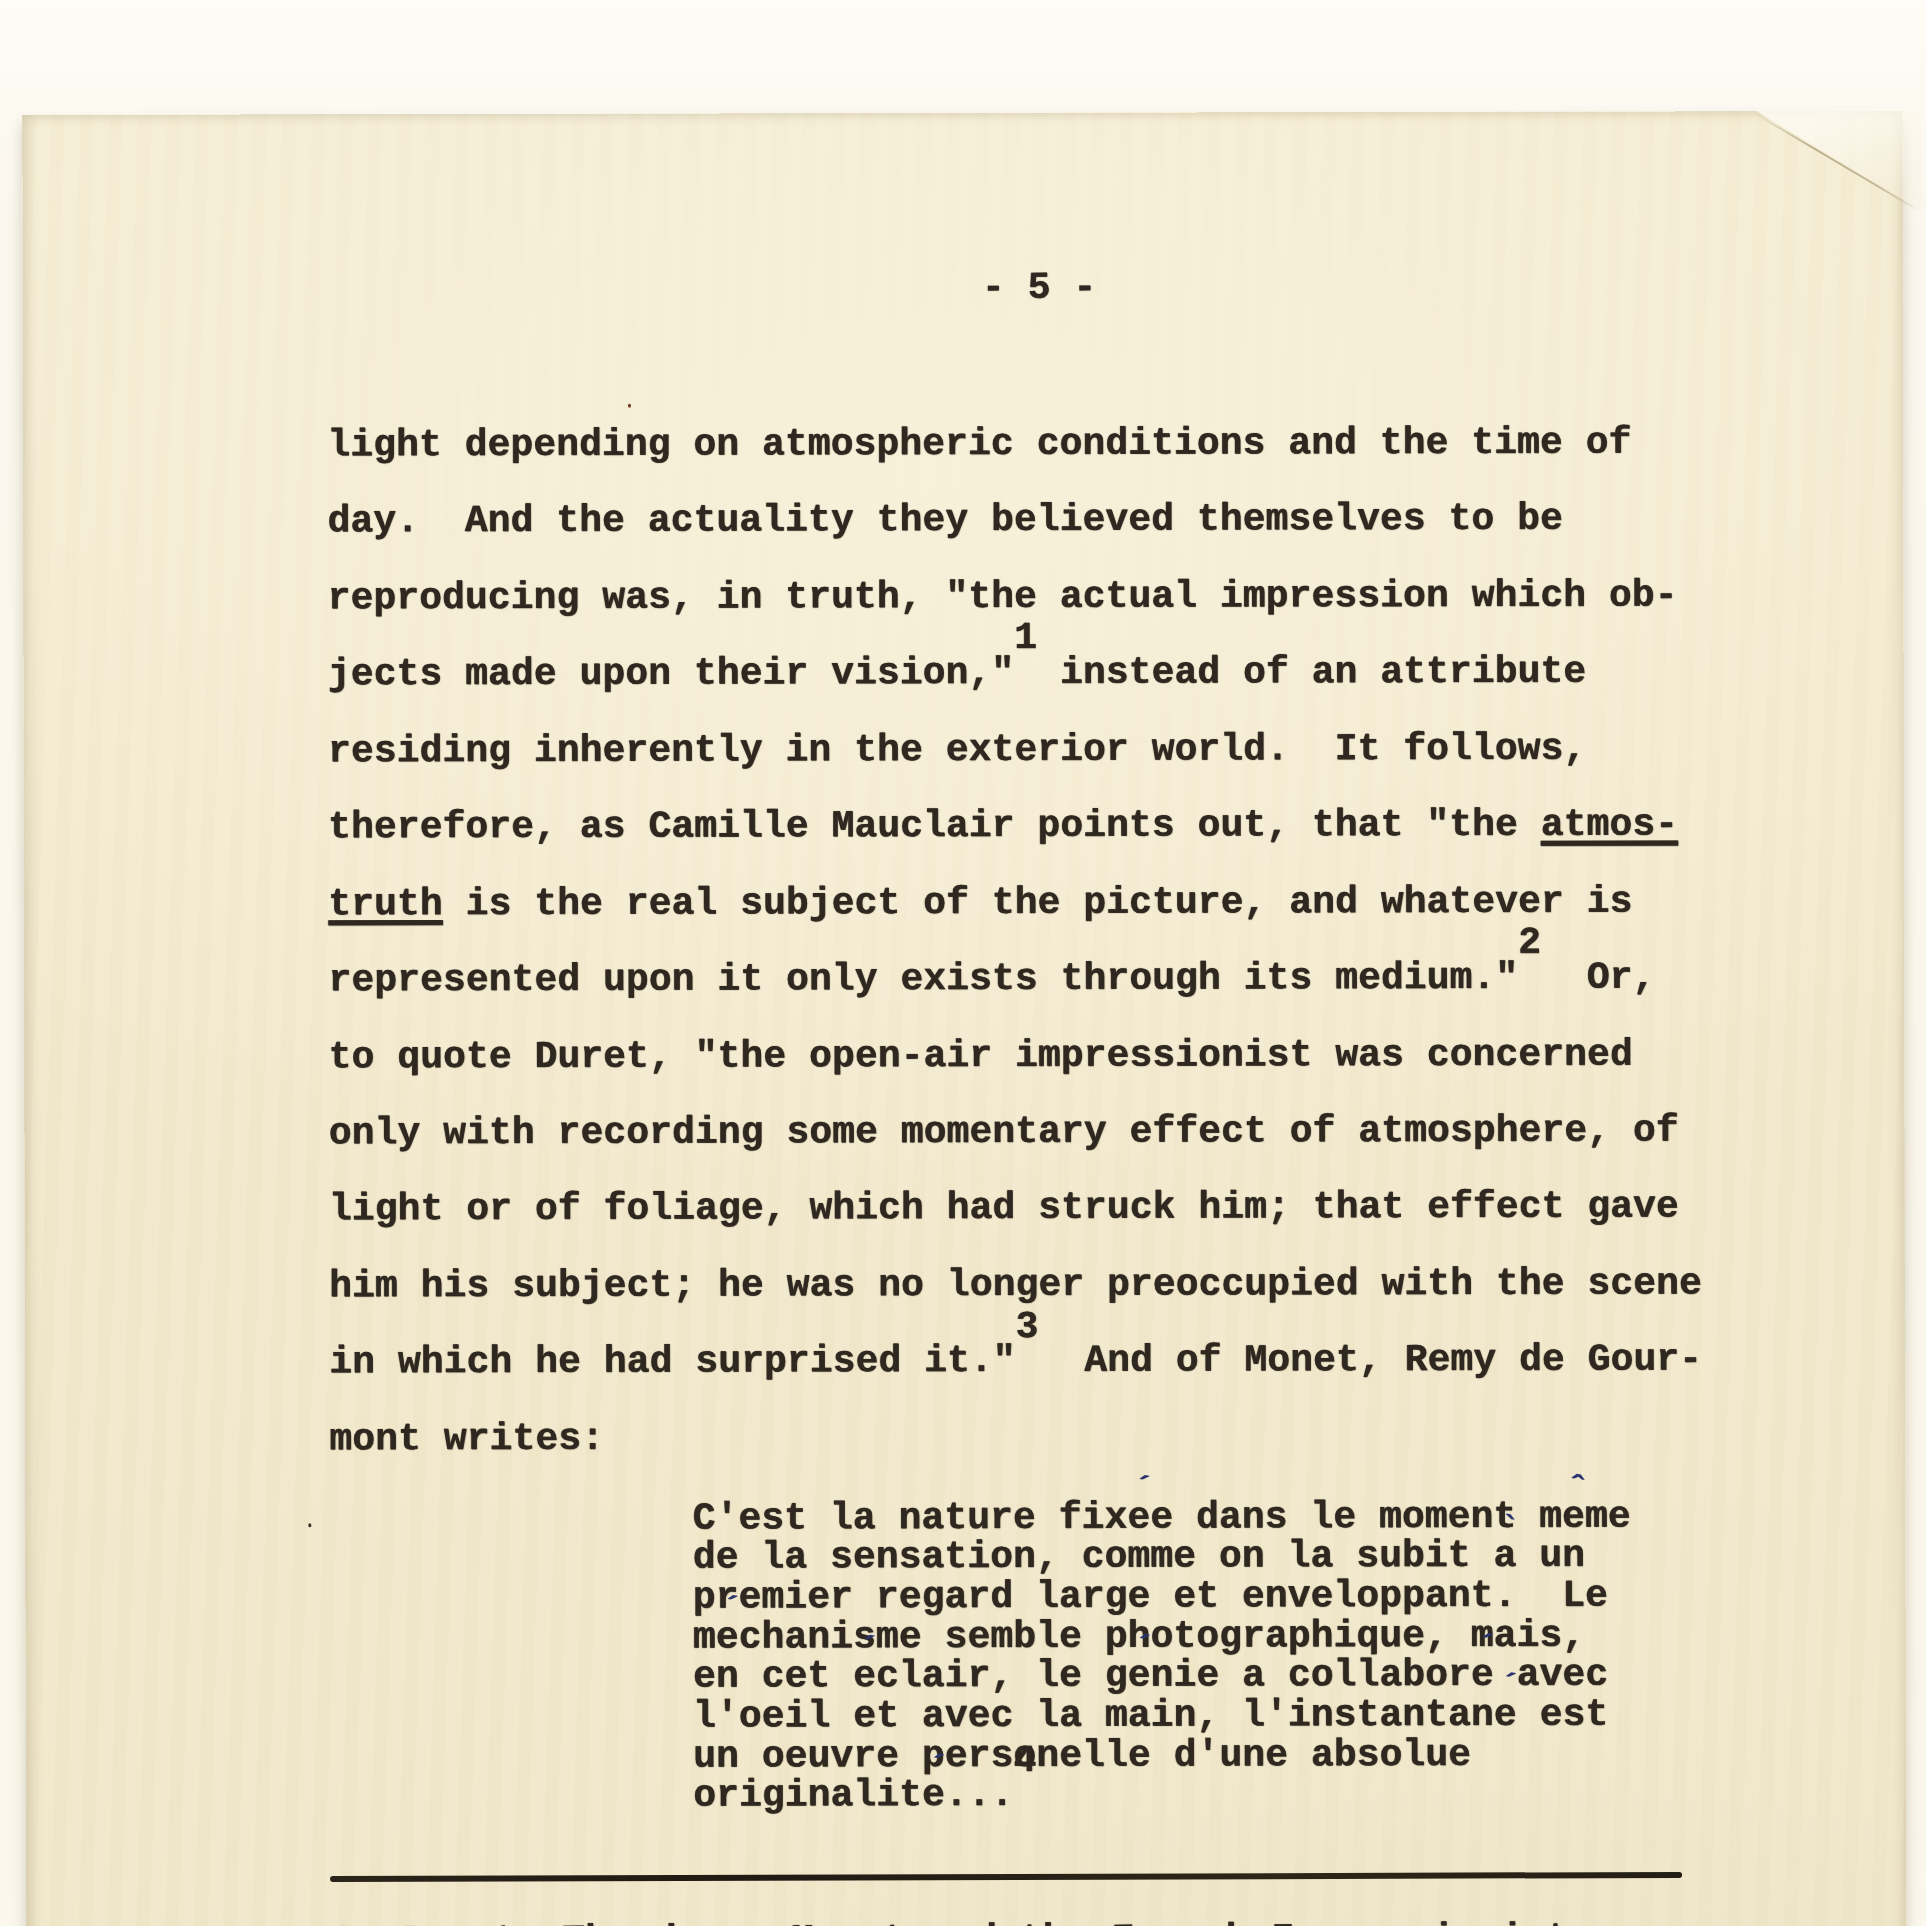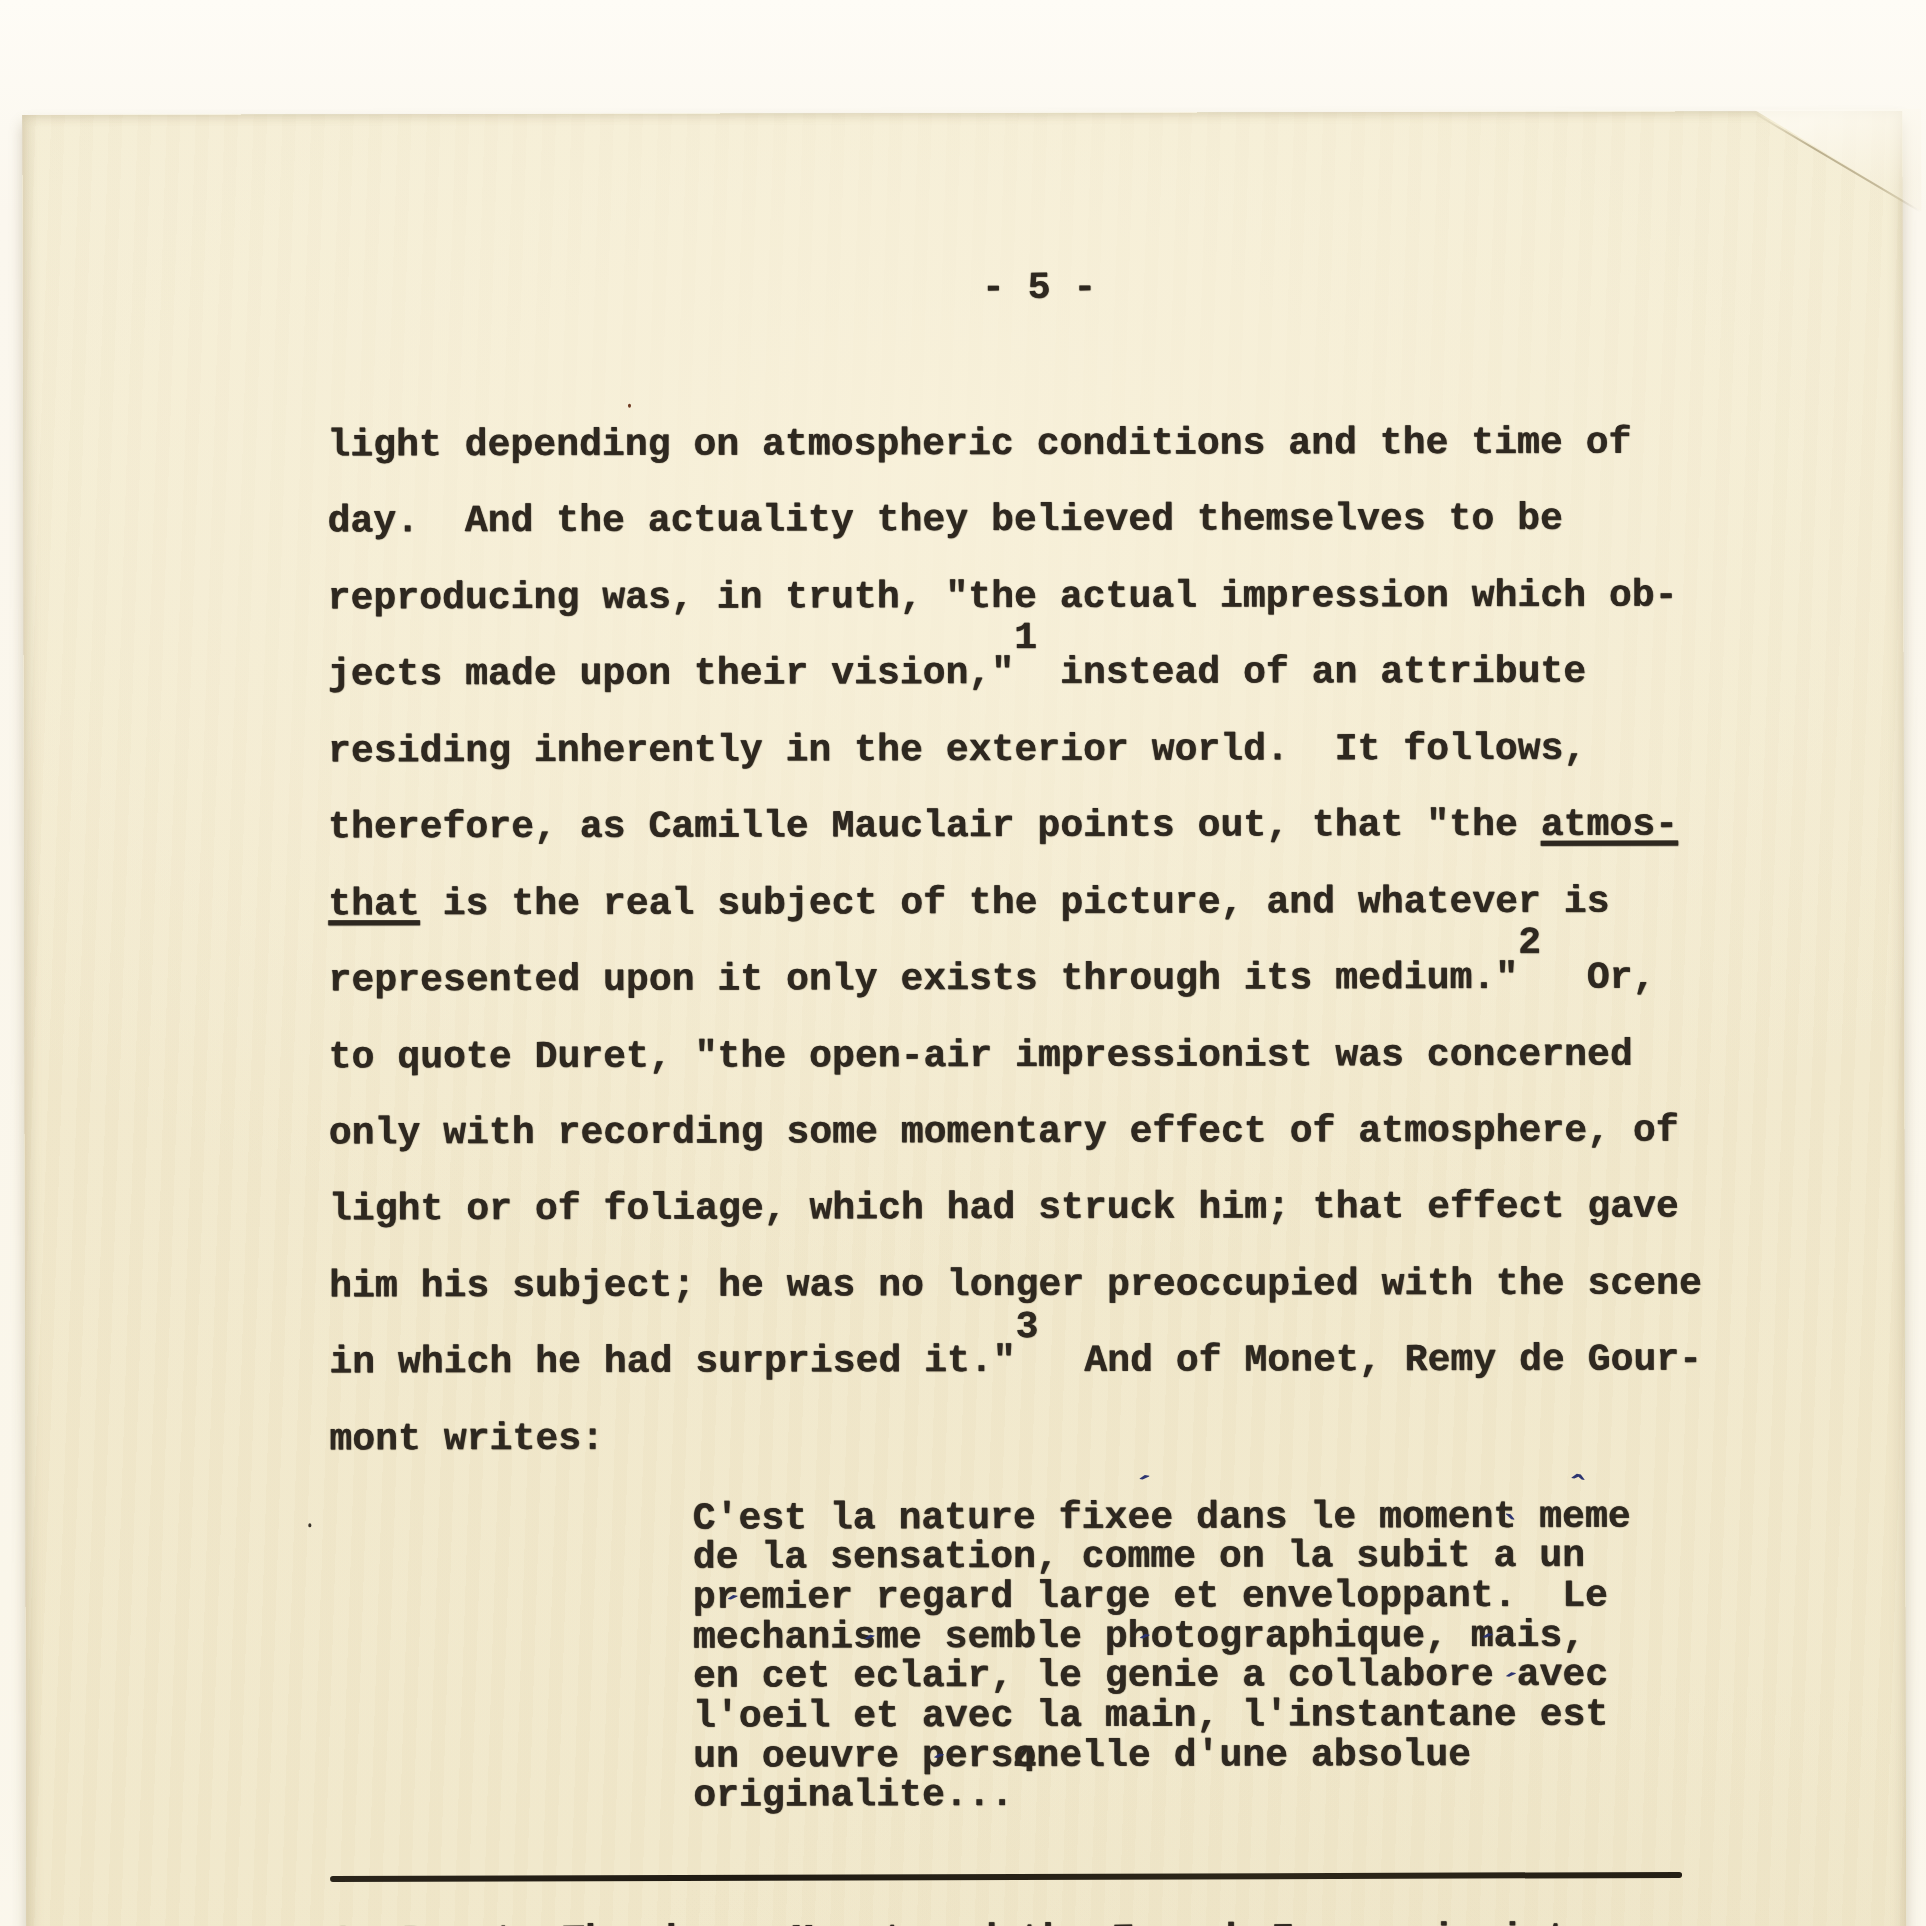--- a/index.html
+++ b/index.html
@@ -81,21 +81,21 @@
 
     <div class="page-number typed line">- 5 -</div>
 
     <div class="body-text">
         <div class="line typed">light depending on atmospheric conditions and the time of</div>
         <div class="line typed">day.  And the actuality they believed themselves to be</div>
         <div class="line typed">reproducing was, in truth, "the actual impression which ob-</div>
         <div class="line typed">jects made upon their vision,"<sup>1</sup> instead of an attribute</div>
         <div class="line typed">residing inherently in the exterior world.  It follows,</div>
         <div class="line typed">therefore, as Camille Mauclair points out, that "the <span class="u">atmos-</span></div>
-        <div class="line typed"><span class="u">that</span> is the real subject of the picture, and whatever is</div>
+        <div class="line typed"><span class="u">truth</span> is the real subject of the picture, and whatever is</div>
         <div class="line typed">represented upon it only exists through its medium."<sup>2</sup>  Or,</div>
         <div class="line typed">to quote Duret, "the open-air impressionist was concerned</div>
         <div class="line typed">only with recording some momentary effect of atmosphere, of</div>
         <div class="line typed">light or of foliage, which had struck him; that effect gave</div>
         <div class="line typed">him his subject; he was no longer preoccupied with the scene</div>
         <div class="line typed">in which he had surprised it."<sup>3</sup>  And of Monet, Remy de Gour-</div>
         <div class="line typed">mont writes:</div>
       </div>
 
     <div class="block-quote">

